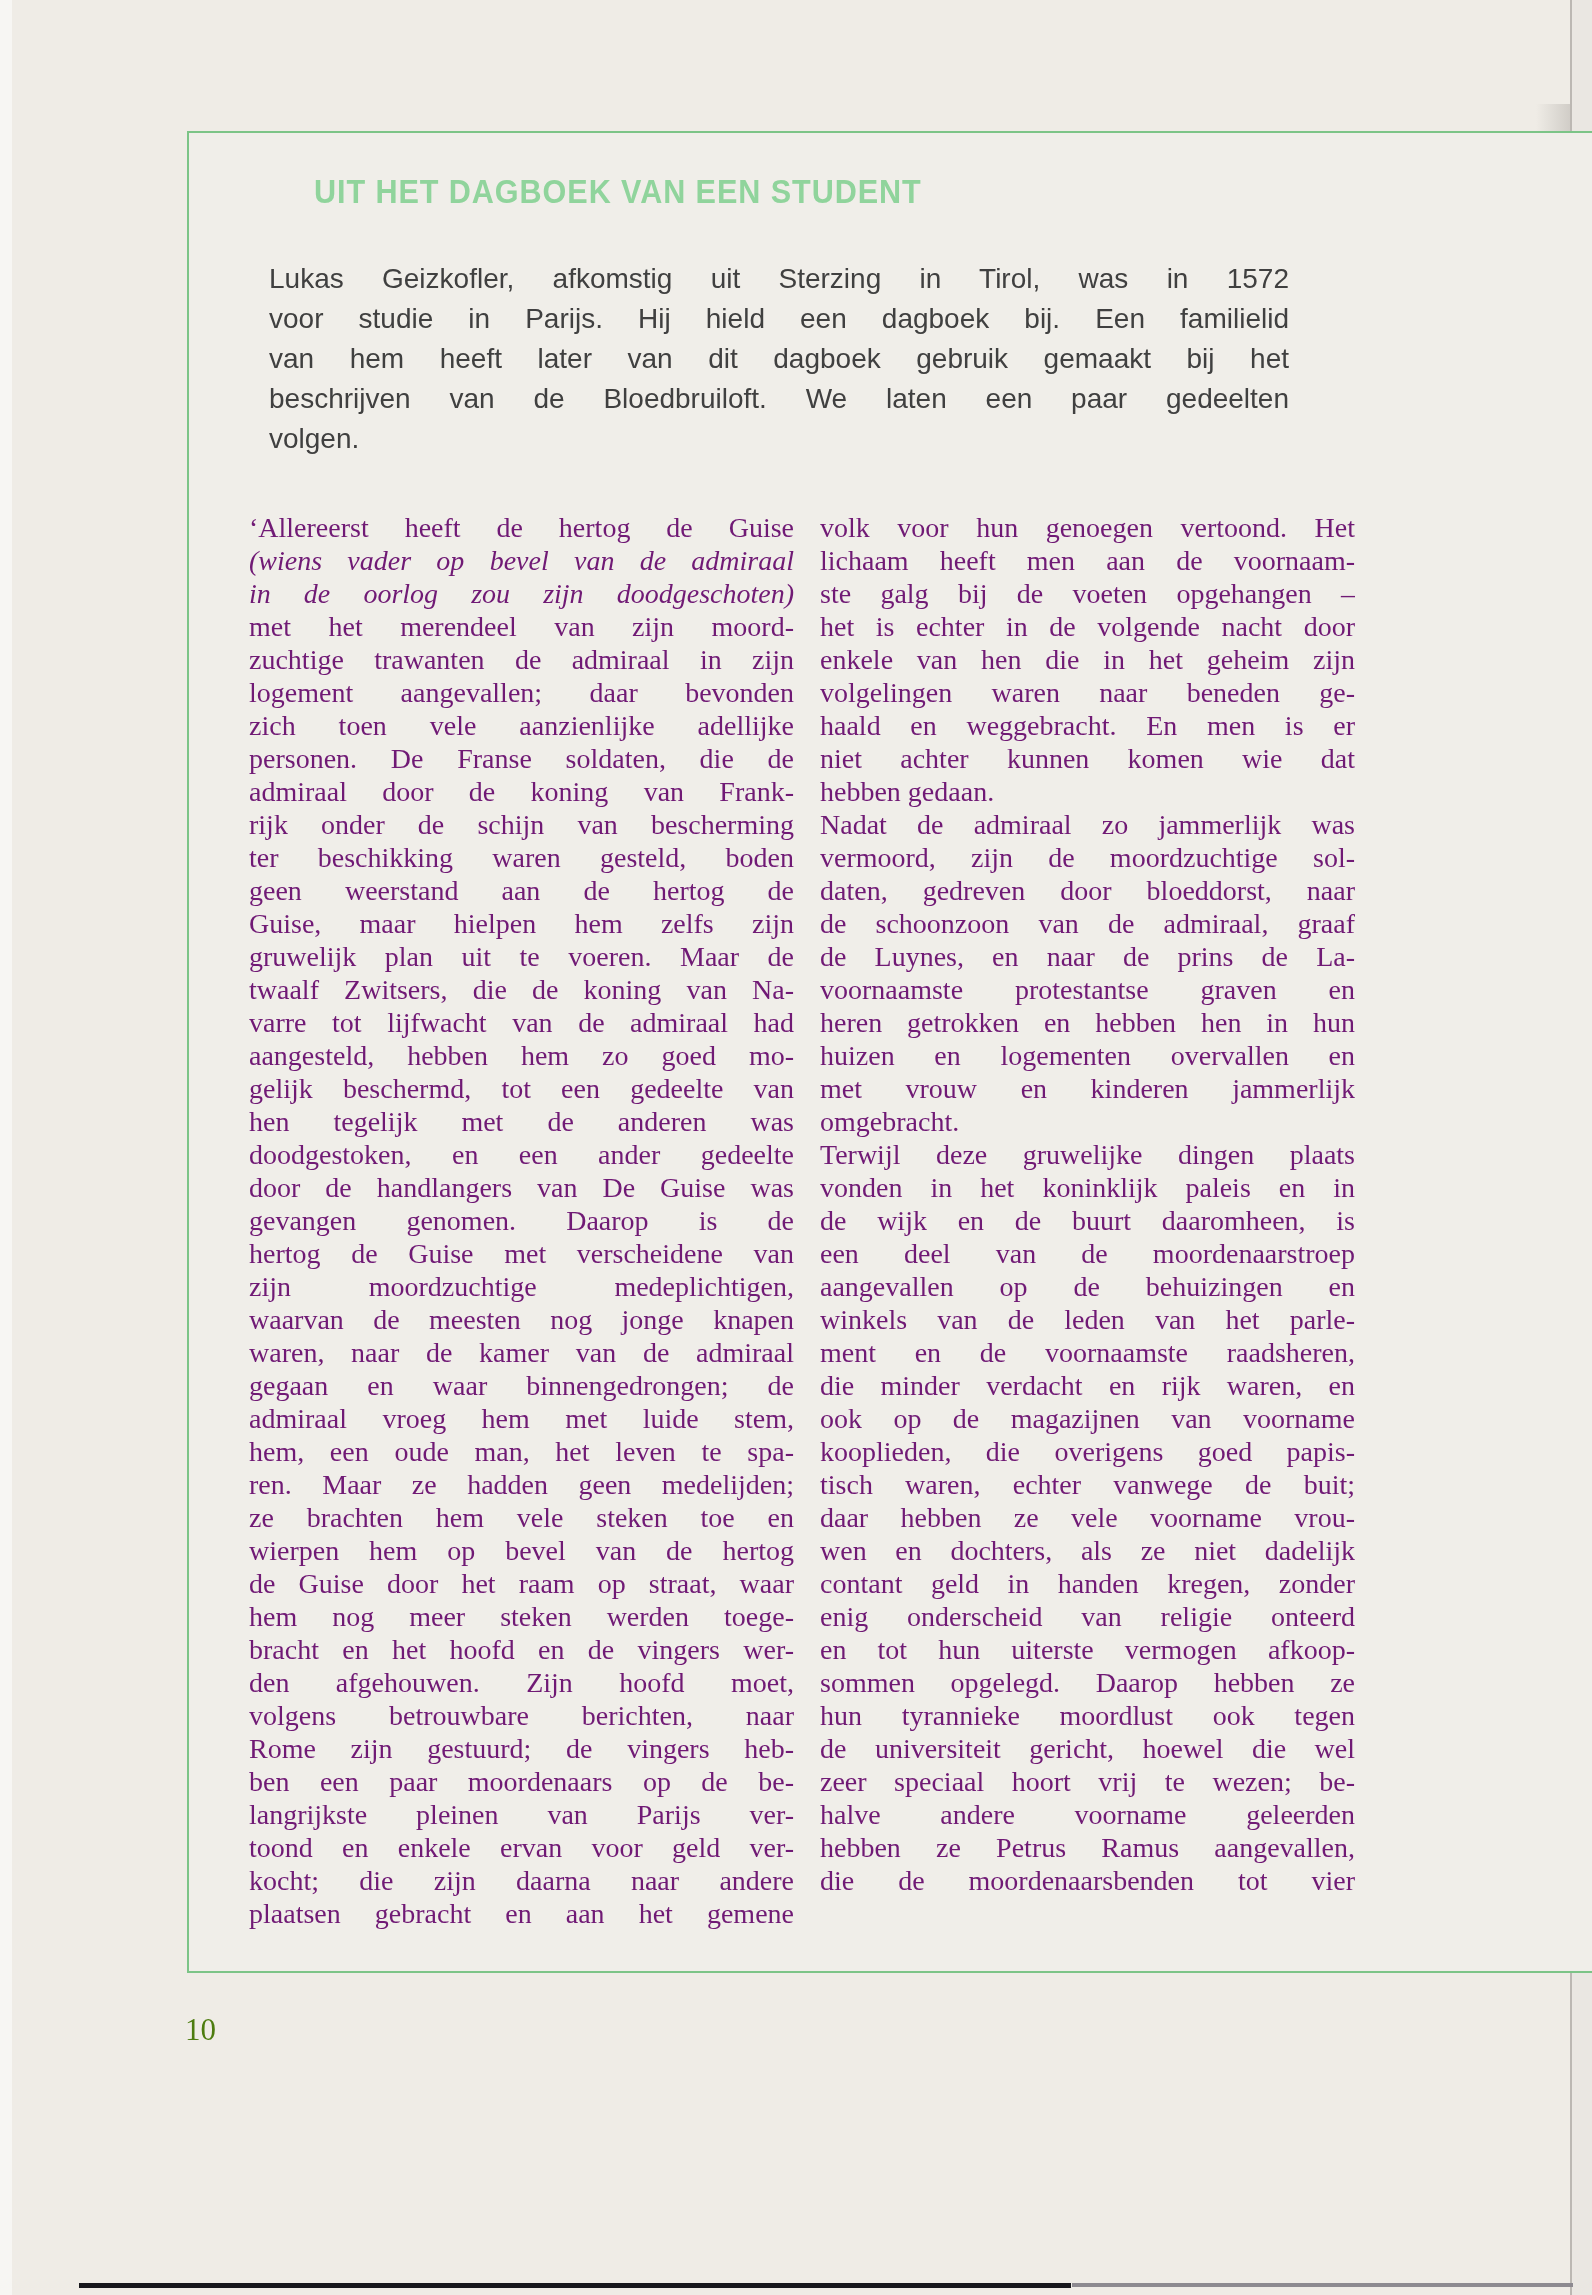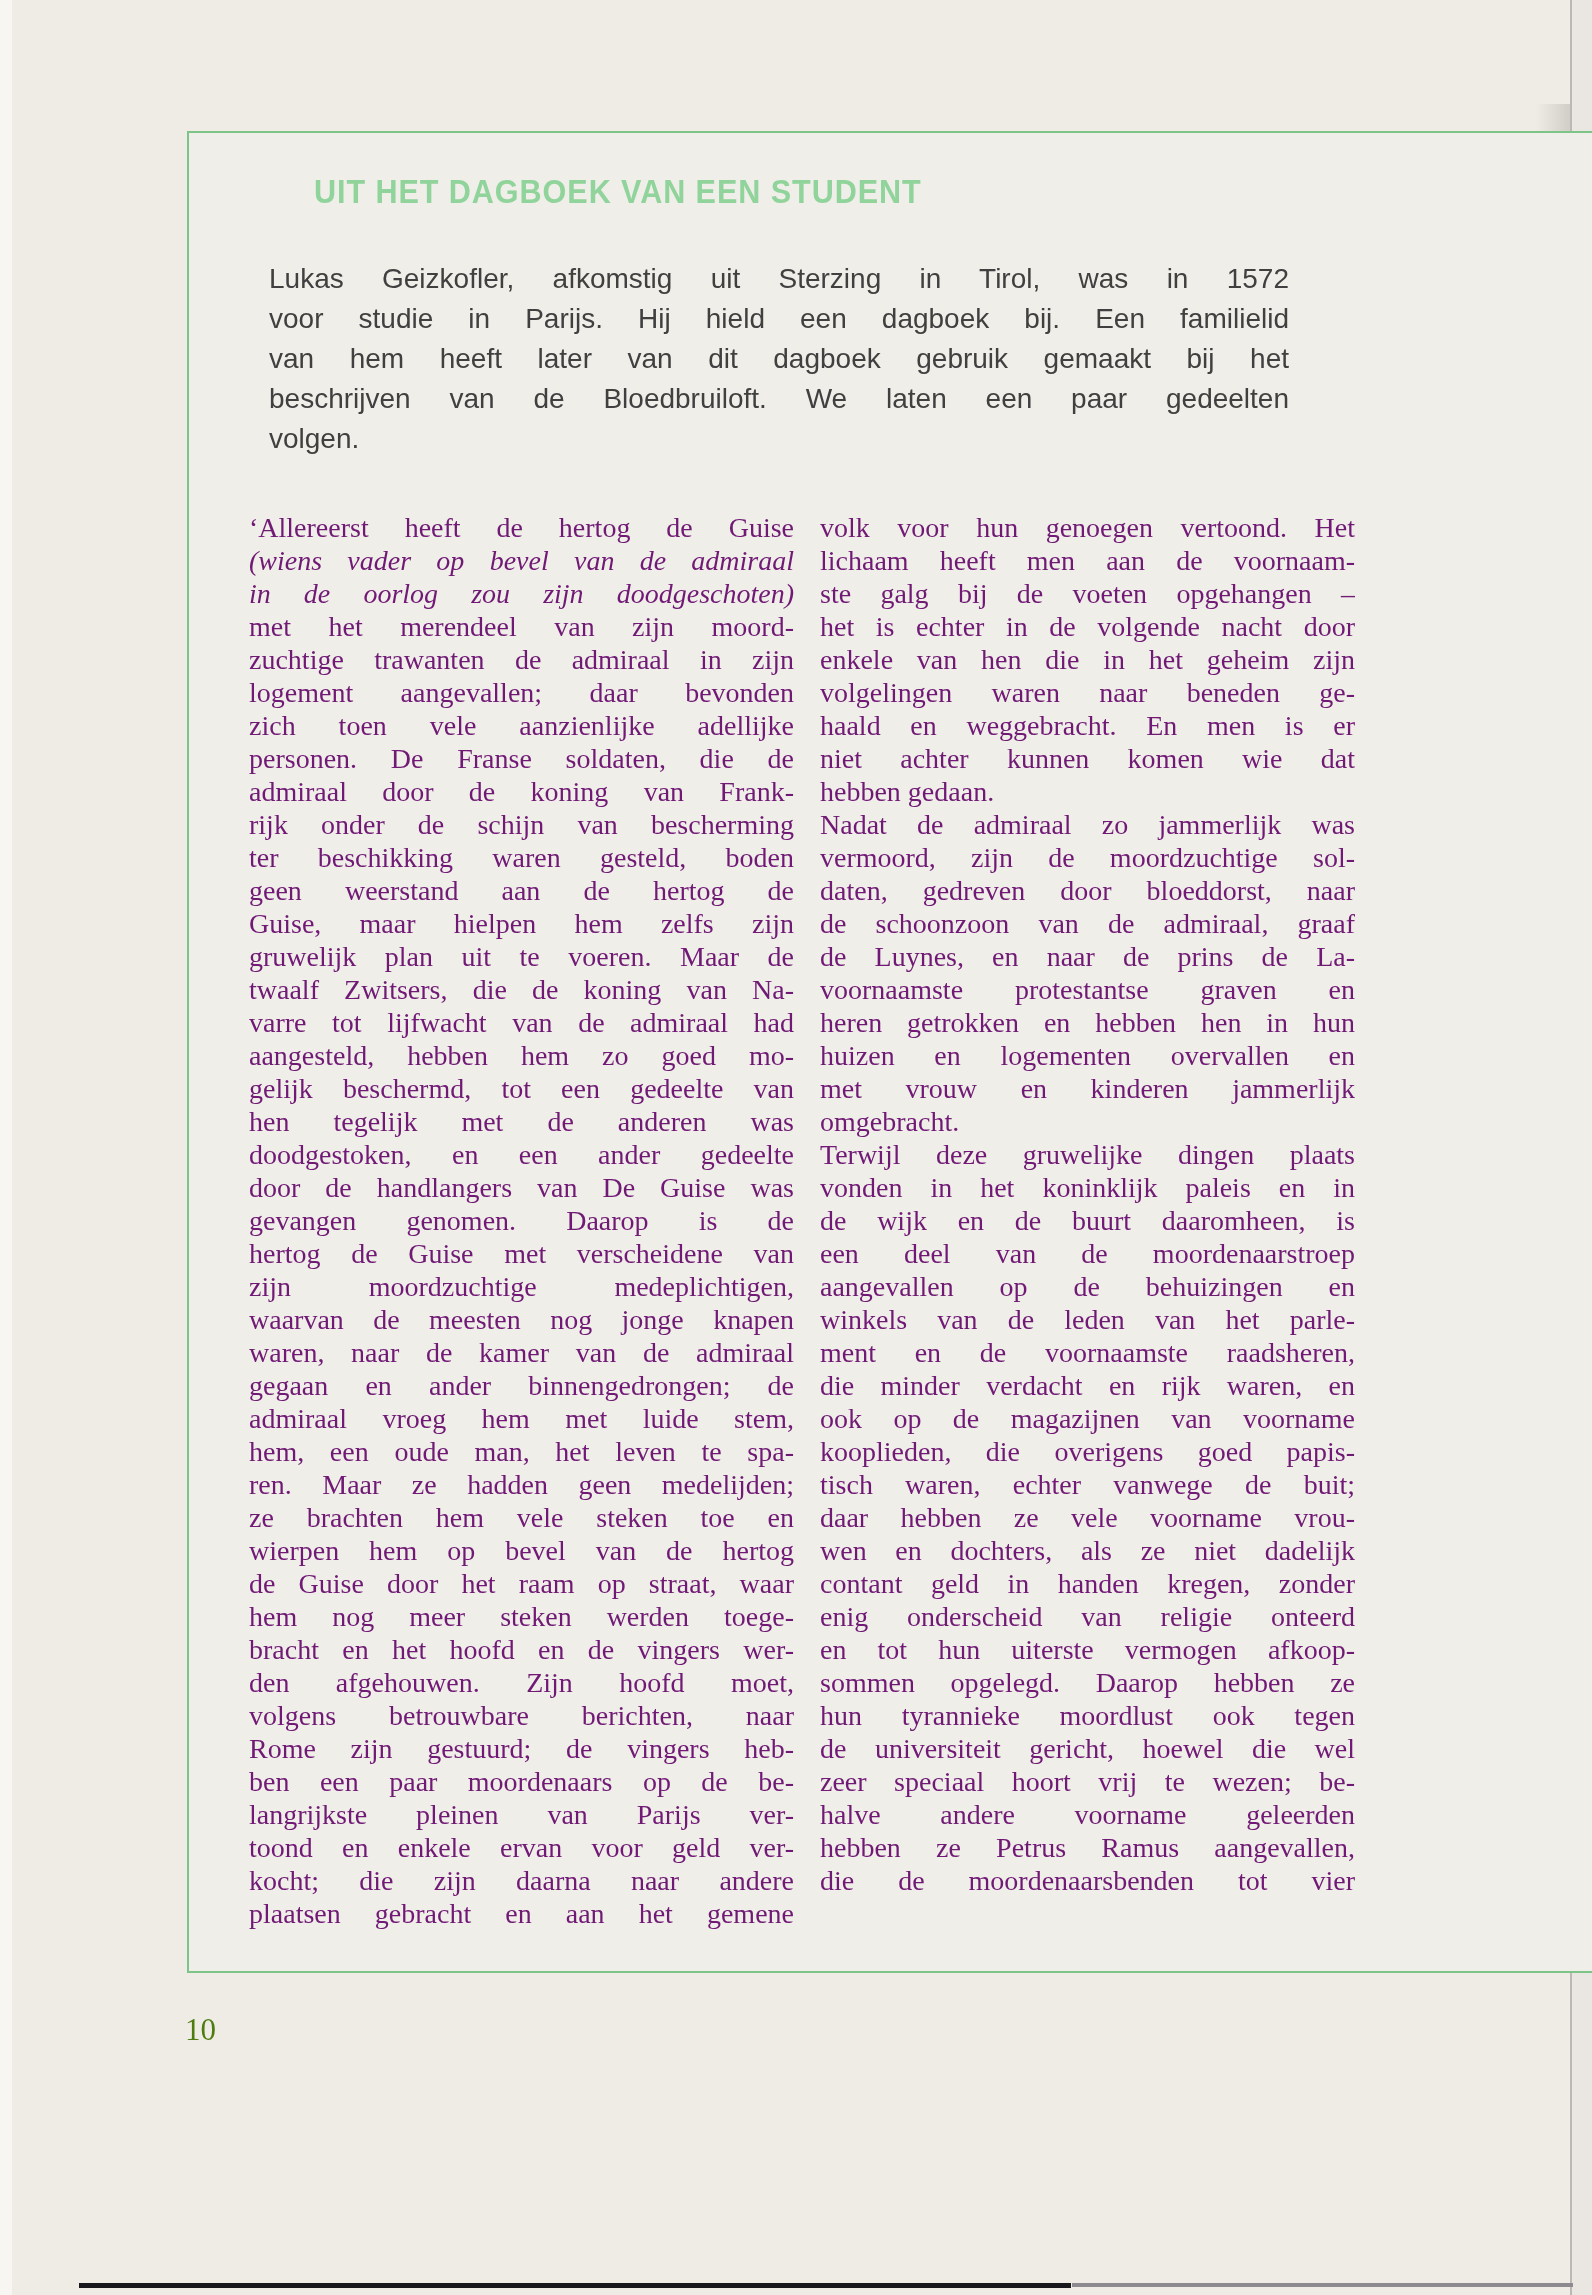--- a/index.html
+++ b/index.html
@@ -91,21 +91,21 @@
       <div class="bl">aangesteld, hebben hem zo goed mo-</div>
       <div class="bl">gelijk beschermd, tot een gedeelte van</div>
       <div class="bl">hen tegelijk met de anderen was</div>
       <div class="bl">doodgestoken, en een ander gedeelte</div>
       <div class="bl">door de handlangers van De Guise was</div>
       <div class="bl">gevangen genomen. Daarop is de</div>
       <div class="bl">hertog de Guise met verscheidene van</div>
       <div class="bl">zijn moordzuchtige medeplichtigen,</div>
       <div class="bl">waarvan de meesten nog jonge knapen</div>
       <div class="bl">waren, naar de kamer van de admiraal</div>
-      <div class="bl">gegaan en ander binnengedrongen; de</div>
+      <div class="bl">gegaan en waar binnengedrongen; de</div>
       <div class="bl">admiraal vroeg hem met luide stem,</div>
       <div class="bl">hem, een oude man, het leven te spa-</div>
       <div class="bl">ren. Maar ze hadden geen medelijden;</div>
       <div class="bl">ze brachten hem vele steken toe en</div>
       <div class="bl">wierpen hem op bevel van de hertog</div>
       <div class="bl">de Guise door het raam op straat, waar</div>
       <div class="bl">hem nog meer steken werden toege-</div>
       <div class="bl">bracht en het hoofd en de vingers wer-</div>
       <div class="bl">den afgehouwen. Zijn hoofd moet,</div>
       <div class="bl">volgens betrouwbare berichten, naar</div>

